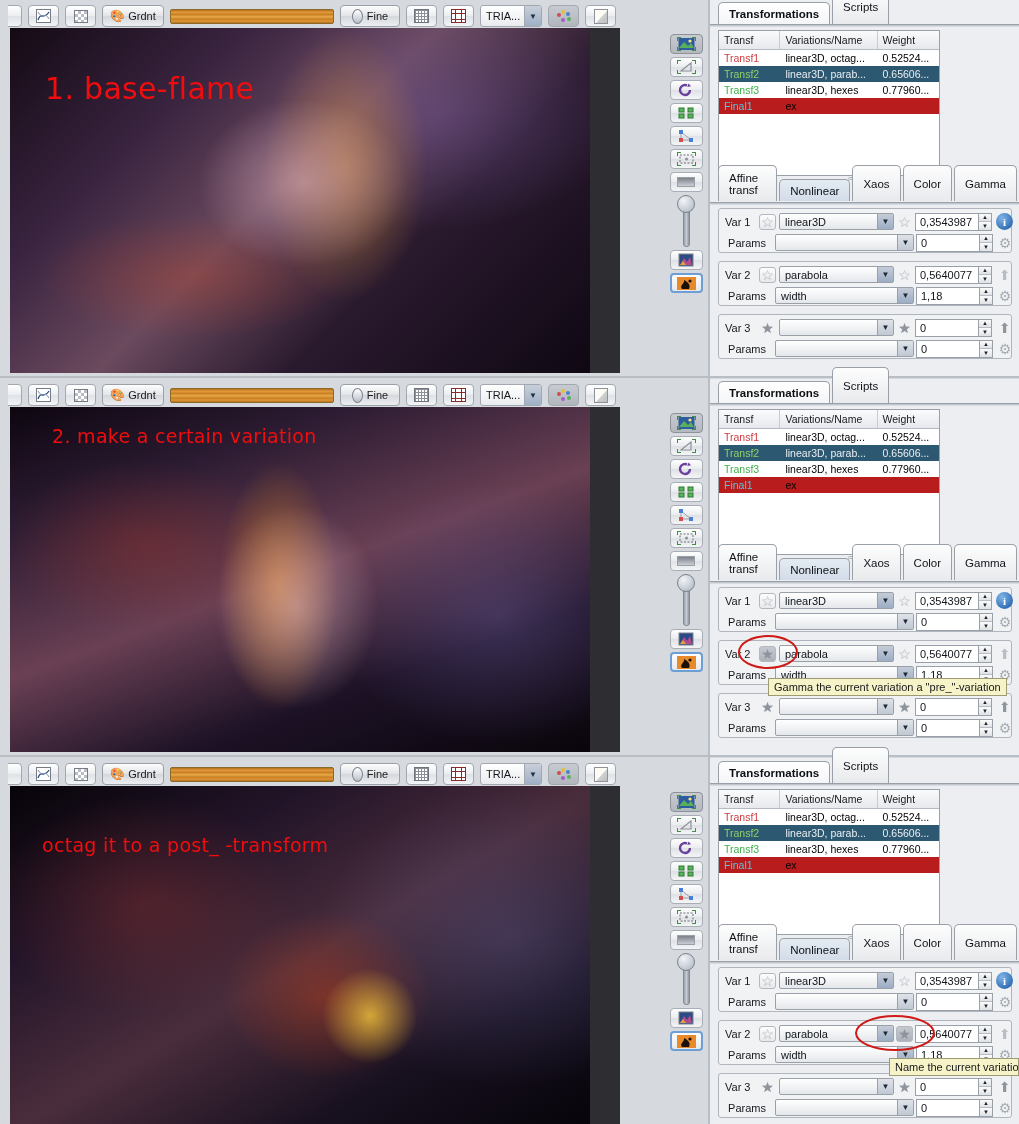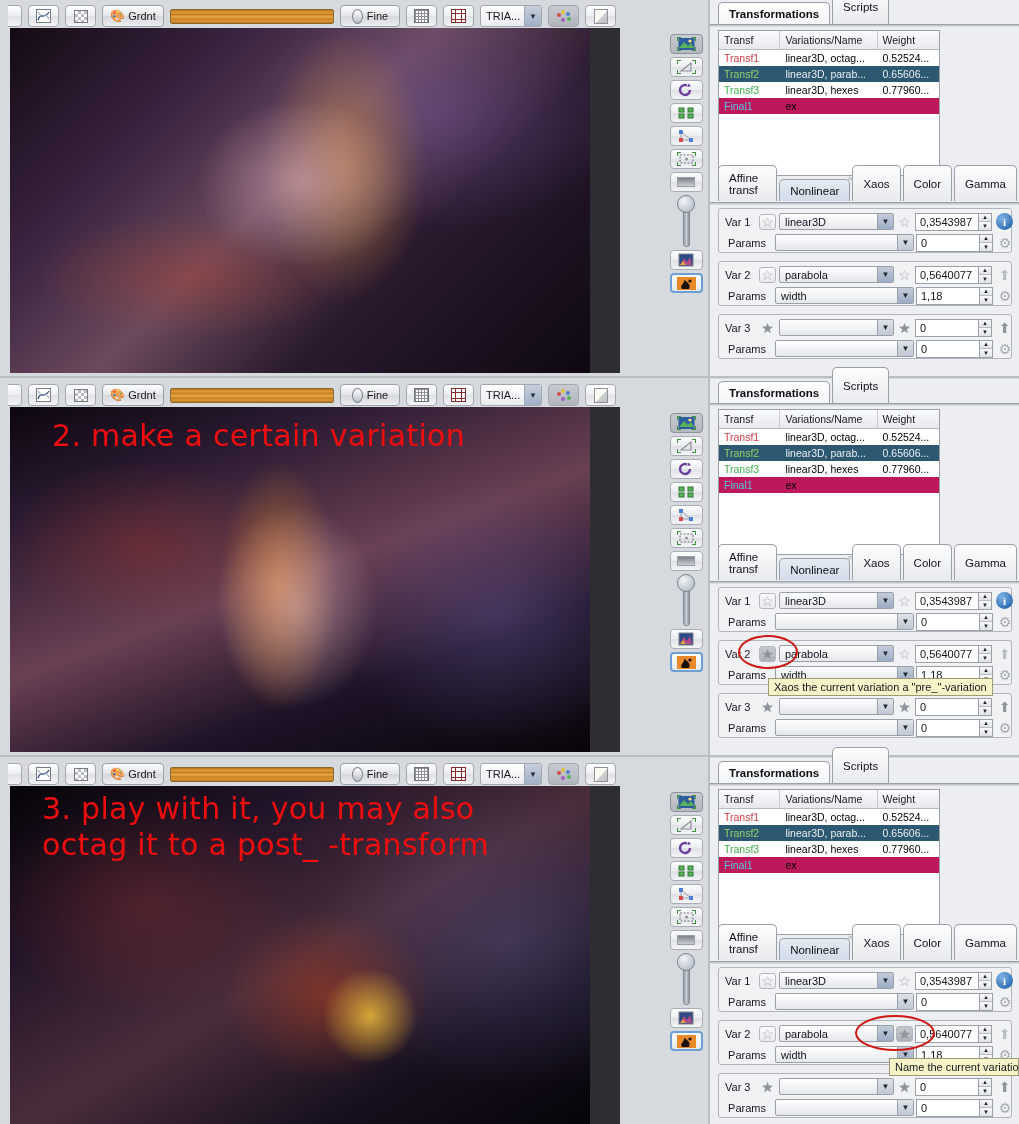--- a/index.html
+++ b/index.html
@@ -87,21 +87,21 @@
   .sheet-ico {
     width: 14px; height: 15px; background: linear-gradient(135deg,#fdfcf4 60%, #e2dfcd);
     border: 1px solid #8e9199; position: relative;
   }
   .sheet-ico:after{ content:''; position:absolute; left:1px; top:1px;
     border-left: 11px solid transparent; border-bottom: 12px solid #9aa1ab; opacity:.5;}
 
   
   .preview { position: absolute; left: 10px; width: 610px; background:#0a0408; overflow: hidden; }
   .preview .anno {
-    position: absolute; color: #f00d0d; font-size: 30px; line-height: 34px;
+    position: absolute; color: #f00d0d; font-size: 19px; line-height: 34px;
     font-family: "DejaVu Sans", sans-serif; white-space: pre; letter-spacing: .3px;
   }
   .preview-tail { position: absolute; background: #2e2d31; }
 
   
   .rail { position: absolute; width: 46px; display: flex; flex-direction: column;
           align-items: center; gap: 3px; }
   .rail .ri {
     width: 33px; height: 20px; border: 1px solid #a9aeb6; border-radius: 4px;
     background: linear-gradient(#fefefe,#eaecef 50%,#dee1e5 52%,#f4f5f7);
@@ -143,21 +143,21 @@
     position: absolute; left: 8px; width: 222px;
     border: 1px solid #9aa0a8; background: #fff; overflow: hidden;
   }
   .table .thead { display:flex; height: 19px; background: linear-gradient(#fafbfc,#e6e8ec);
                   border-bottom: 1px solid #b6bbc3; font-size: 10.5px; color:#15181c; }
   .table .thead div { display:flex; align-items:center; padding-left:5px;
                       border-right:1px solid #c7ccd3; }
   .c1 { width: 62px; } .c2 { width: 98px; } .c3 { width: 62px; border-right:none !important; }
   .table .trow { display:flex; height: 16px; font-size: 10.5px; align-items: center; }
   .table .trow div { padding-left:5px; overflow:hidden; white-space:nowrap; }
-  .table .trow.alt { background: #be185d; }
+  .table .trow.alt { background: #b91c1c; }
   .table .trow.sel { background: #2c5871; }
   .table .trow.sel div { color: #e9eef2; }
   .table .trow.sel .tname { color: #8fd16a; }
 
   .numfield {
     position:absolute; height: 20px; border:1px solid #9aa0a8; background:#fff;
     display:flex; align-items:center; font-size:11px; color:#101318; padding-left:4px;
   }
   .spin { position:absolute; right:0; top:0; width: 13px; height:100%;
           display:flex; flex-direction:column; border-left:1px solid #9aa0a8; }
@@ -269,20 +269,21 @@
         </div>
     </div>
 
     <div class="preview" style="top:28px;height:345px;
          background:
            radial-gradient(ellipse 150px 120px at 48% 45%, rgba(226,180,196,.55), rgba(120,60,90,0) 70%),
            radial-gradient(ellipse 120px 200px at 55% 40%, rgba(240,160,40,.45), rgba(90,50,20,0) 68%),
            radial-gradient(ellipse 220px 90px at 30% 72%, rgba(190,70,40,.35), rgba(40,20,20,0) 70%),
            radial-gradient(ellipse 260px 160px at 70% 25%, rgba(120,90,160,.45), rgba(30,20,50,0) 72%),
            linear-gradient(135deg,#140a14 0%, #3a2440 25%, #6b4a5e 45%, #2a1a2e 65%, #0c0610 100%);">
+      <div class="anno" style="left:35px;top:44px;font-size:30px;">1. base-flame</div>
       <div class="preview-tail" style="right:0;top:0;width:30px;height:345px;"></div>
     </div>
 
     <div class="rail" style="left:663px;top:34px;">
       <div class="ri sel">
         <svg width="19" height="14" viewBox="0 0 19 14">
             <rect x="1.5" y="1" width="16" height="12" fill="#2e5d9e"></rect>
             <path d="M2 11 L7 5 L11 9 L14 6 L17 11 Z" fill="#59b05a"></path>
             <circle cx="13" cy="4" r="1.6" fill="#ffe27a"></circle>
             <path d="M0 0h4v1H1v3H0z M15 0h4v4h-1V1h-3z M0 10h1v3h3v1H0z M18 10h1v4h-4v-1h3z" fill="#3e8f3e"></path>
@@ -803,21 +804,21 @@
             <span class="spin">
                 <div>▲</div>
                 <div>▼</div>
               </span>
           </div>
           <span class="gear" style="margin-left:4px;">⚙</span>
         </div>
       </div>
 
       <div class="circle-anno" style="left:28px;top:256px;width:60px;height:34px;"></div>
-      <div class="tooltip" style="left:58px;top:299px;">Xaos the current variation a "pre_"-variation</div>
+      <div class="tooltip" style="left:58px;top:299px;">Gamma the current variation a "pre_"-variation</div>
     </div>
     <div class="divider" style="top:376px;"></div>
   </div>
 
   <div class="panel p3">
     <div class="toolbar" style="top:0;">
       <div class="clip">
           <div class="tbtn" style="margin-left:-17px;"></div>
         </div>
       <div class="tbtn">
@@ -863,21 +864,20 @@
         </div>
     </div>
 
     <div class="preview" style="top:28px;height:338px;
          background:
            radial-gradient(ellipse 70px 70px at 59% 68%, rgba(255,208,60,.75), rgba(140,80,10,0) 68%),
            radial-gradient(ellipse 150px 120px at 52% 62%, rgba(200,70,30,.45), rgba(60,20,10,0) 70%),
            radial-gradient(ellipse 210px 150px at 22% 35%, rgba(140,50,45,.40), rgba(30,10,15,0) 72%),
            radial-gradient(ellipse 260px 200px at 82% 45%, rgba(95,90,140,.42), rgba(20,15,35,0) 74%),
            linear-gradient(150deg,#070409 0%, #221428 25%, #4a2d3c 50%, #17101f 75%, #050308 100%);">
-      <div class="anno" style="left:32px;top:6px;">3. play with it, you may also</div>
       <div class="anno" style="left:32px;top:42px;">octag it to a post_ -transform</div>
       <div class="preview-tail" style="right:0;top:0;width:30px;height:338px;"></div>
     </div>
 
     <div class="rail" style="left:663px;top:34px;">
       <div class="ri sel">
         <svg width="19" height="14" viewBox="0 0 19 14">
             <rect x="1.5" y="1" width="16" height="12" fill="#2e5d9e"></rect>
             <path d="M2 11 L7 5 L11 9 L14 6 L17 11 Z" fill="#59b05a"></path>
             <circle cx="13" cy="4" r="1.6" fill="#ffe27a"></circle>

